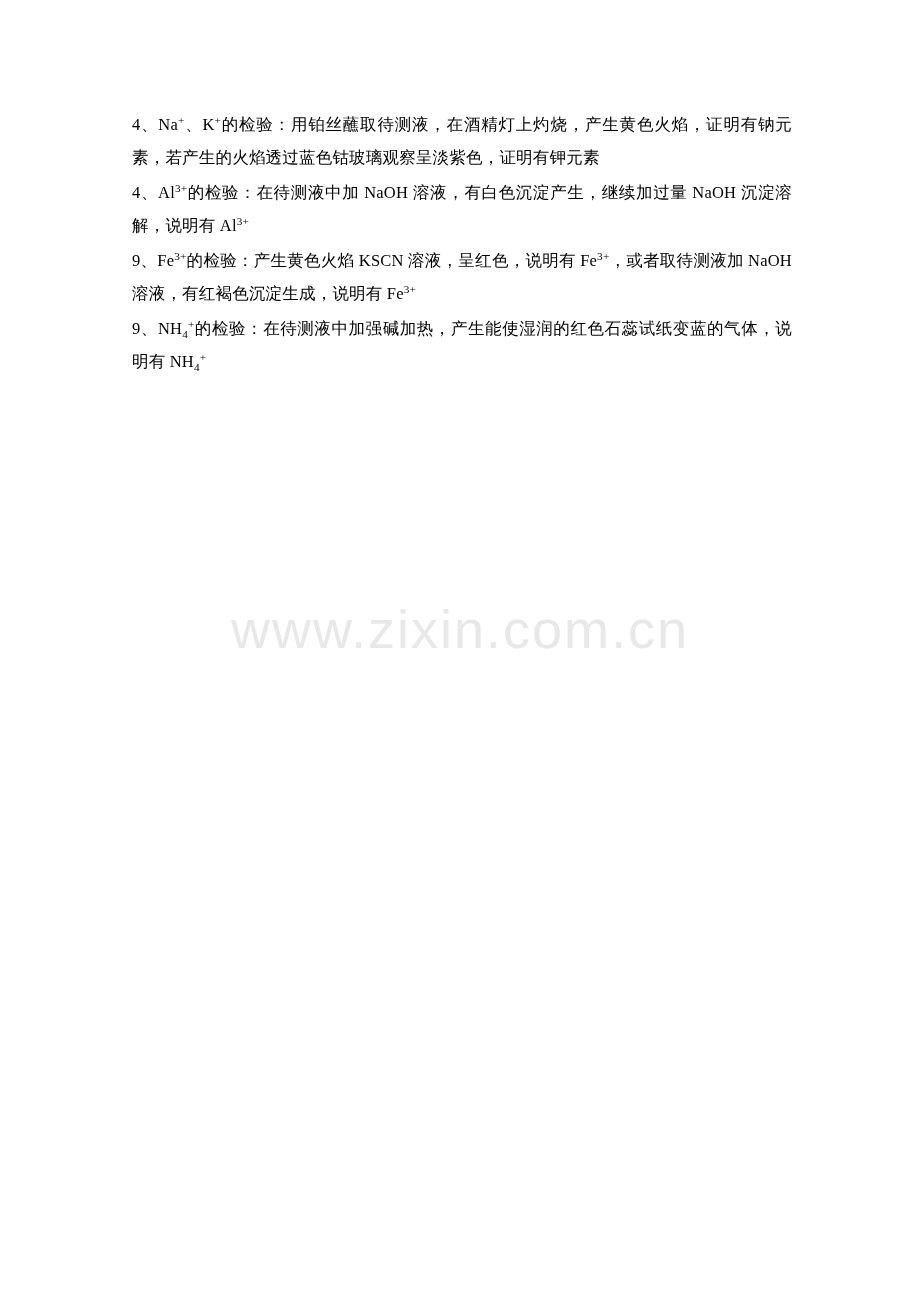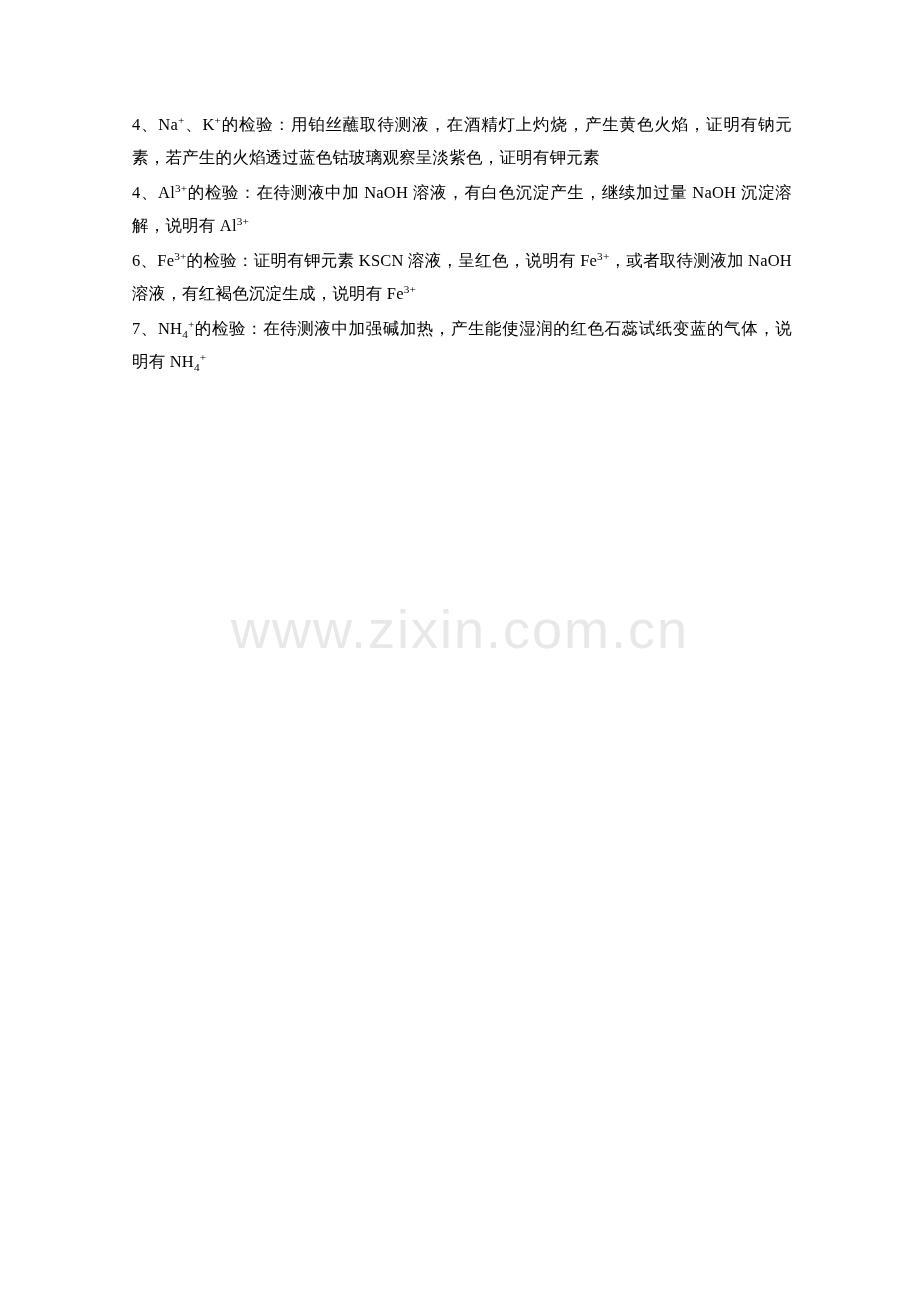--- a/index.html
+++ b/index.html
@@ -61,19 +61,19 @@
   }
 </style>
 </head>
 <body>
 
 <div class="page">
 
   <div class="content">
     <p class="para"><span>4、Na</span><sup>+</sup><span>、K</span><sup>+</sup><span>的检验：用铂丝蘸取待测液，在酒精灯上灼烧，产生黄色火焰，证明有钠元素，若产生的火焰透过蓝色钴玻璃观察呈淡紫色，证明有钾元素</span></p>
     <p class="para"><span>4、Al</span><sup>3+</sup><span>的检验：在待测液中加 NaOH 溶液，有白色沉淀产生，继续加过量 NaOH 沉淀溶解，说明有 Al</span><sup>3+</sup></p>
-    <p class="para"><span>6、Fe</span><sup>3+</sup><span>的检验：证明有钾元素 KSCN 溶液，呈红色，说明有 Fe</span><sup>3+</sup><span>，或者取待测液加 NaOH 溶液，有红褐色沉淀生成，说明有 Fe</span><sup>3+</sup></p>
-    <p class="para"><span>7、NH</span><sub>4</sub><sup>+</sup><span>的检验：在待测液中加强碱加热，产生能使湿润的红色石蕊试纸变蓝的气体，说明有 NH</span><sub>4</sub><sup>+</sup></p>
+    <p class="para"><span>9、Fe</span><sup>3+</sup><span>的检验：产生黄色火焰 KSCN 溶液，呈红色，说明有 Fe</span><sup>3+</sup><span>，或者取待测液加 NaOH 溶液，有红褐色沉淀生成，说明有 Fe</span><sup>3+</sup></p>
+    <p class="para"><span>9、NH</span><sub>4</sub><sup>+</sup><span>的检验：在待测液中加强碱加热，产生能使湿润的红色石蕊试纸变蓝的气体，说明有 NH</span><sub>4</sub><sup>+</sup></p>
   </div>
 
   <div class="watermark">www.zixin.com.cn</div>
 
 </div>
 
 </body></html>

